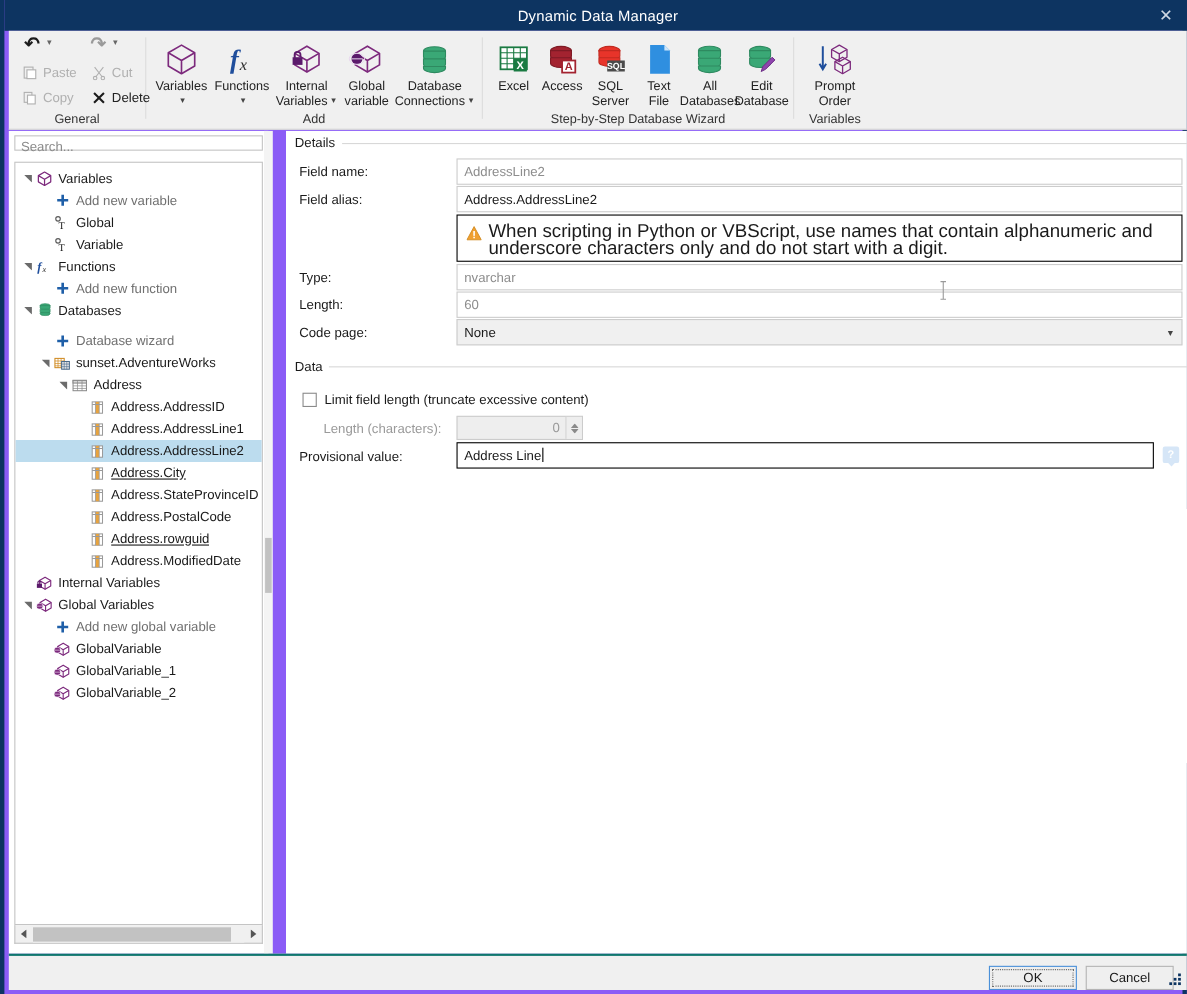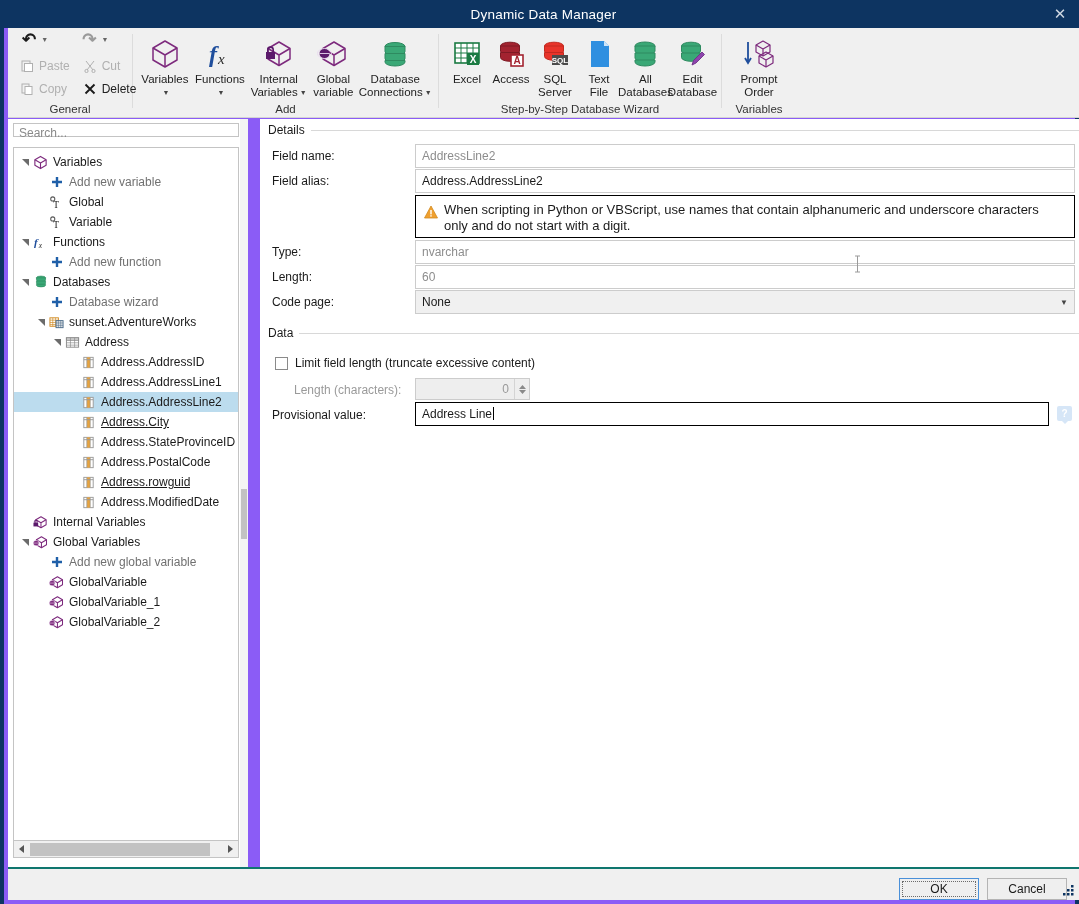--- a/index.html
+++ b/index.html
@@ -145,21 +145,21 @@
     overflow:hidden; white-space:nowrap;
   }
   .tinput.ro { color:#8d8d8d; }
   .tinput.focused { border:1px solid #000000; }
 
   .warnbox {
     position:absolute; border:1px solid #000; background:#fff;
     display:flex; align-items:flex-start; gap:6px; padding:6px 8px 6px 8px;
   }
   .warn-ico { width:14px; height:14px; flex:0 0 14px; margin-top:3px; }
-  .warn-text { font-size:13px; color:#1a1a1a; line-height:16px; }
+  .warn-text { font-size:17px; color:#1a1a1a; line-height:16px; }
 
   .combo {
     position:absolute; height:24px; border:1px solid #cccccc; background:#f0f0f0;
     font-size:12px; color:#1a1a1a; display:flex; align-items:center;
     padding:0 6px; cursor:pointer;
   }
   .combo .cval { flex:1; }
   .combo .carr { font-size:8px; color:#444; }
 
   .chkrow { position:absolute; display:flex; align-items:center; gap:7px; cursor:pointer; }
@@ -572,21 +572,21 @@
                 <g fill="#3aa876" stroke="#2e8a60" stroke-width="0.7">
                   <ellipse cx="8" cy="3.2" rx="5.2" ry="2"></ellipse>
                   <path d="M2.8 3.2 v2.6 a5.2 2 0 0 0 10.4 0 v-2.6 z"></path>
                   <path d="M2.8 6.9 v2.6 a5.2 2 0 0 0 10.4 0 v-2.6 z"></path>
                   <path d="M2.8 10.6 v1 a5.2 2 0 0 0 10.4 0 v-1 z"></path>
                 </g>
               </svg>
             </span>
             <span class="tlabel">Databases</span>
           </div>
-          <div class="trow dim" style="padding-left: 22px;">
+          <div class="trow dim" style="padding-left: 22px; margin-top: 8px;">
             <span class="expander"></span>
             <span class="ticon">
               <svg width="12" height="12" viewBox="0 0 12 12">
                 <path d="M6 1 V11 M1 6 H11" stroke="#1f5fa8" stroke-width="2.4" fill="none"></path>
               </svg>
             </span>
             <span class="tlabel">Database wizard</span>
           </div>
           <div class="trow" style="padding-left: 22px;">
             <span class="expander">

